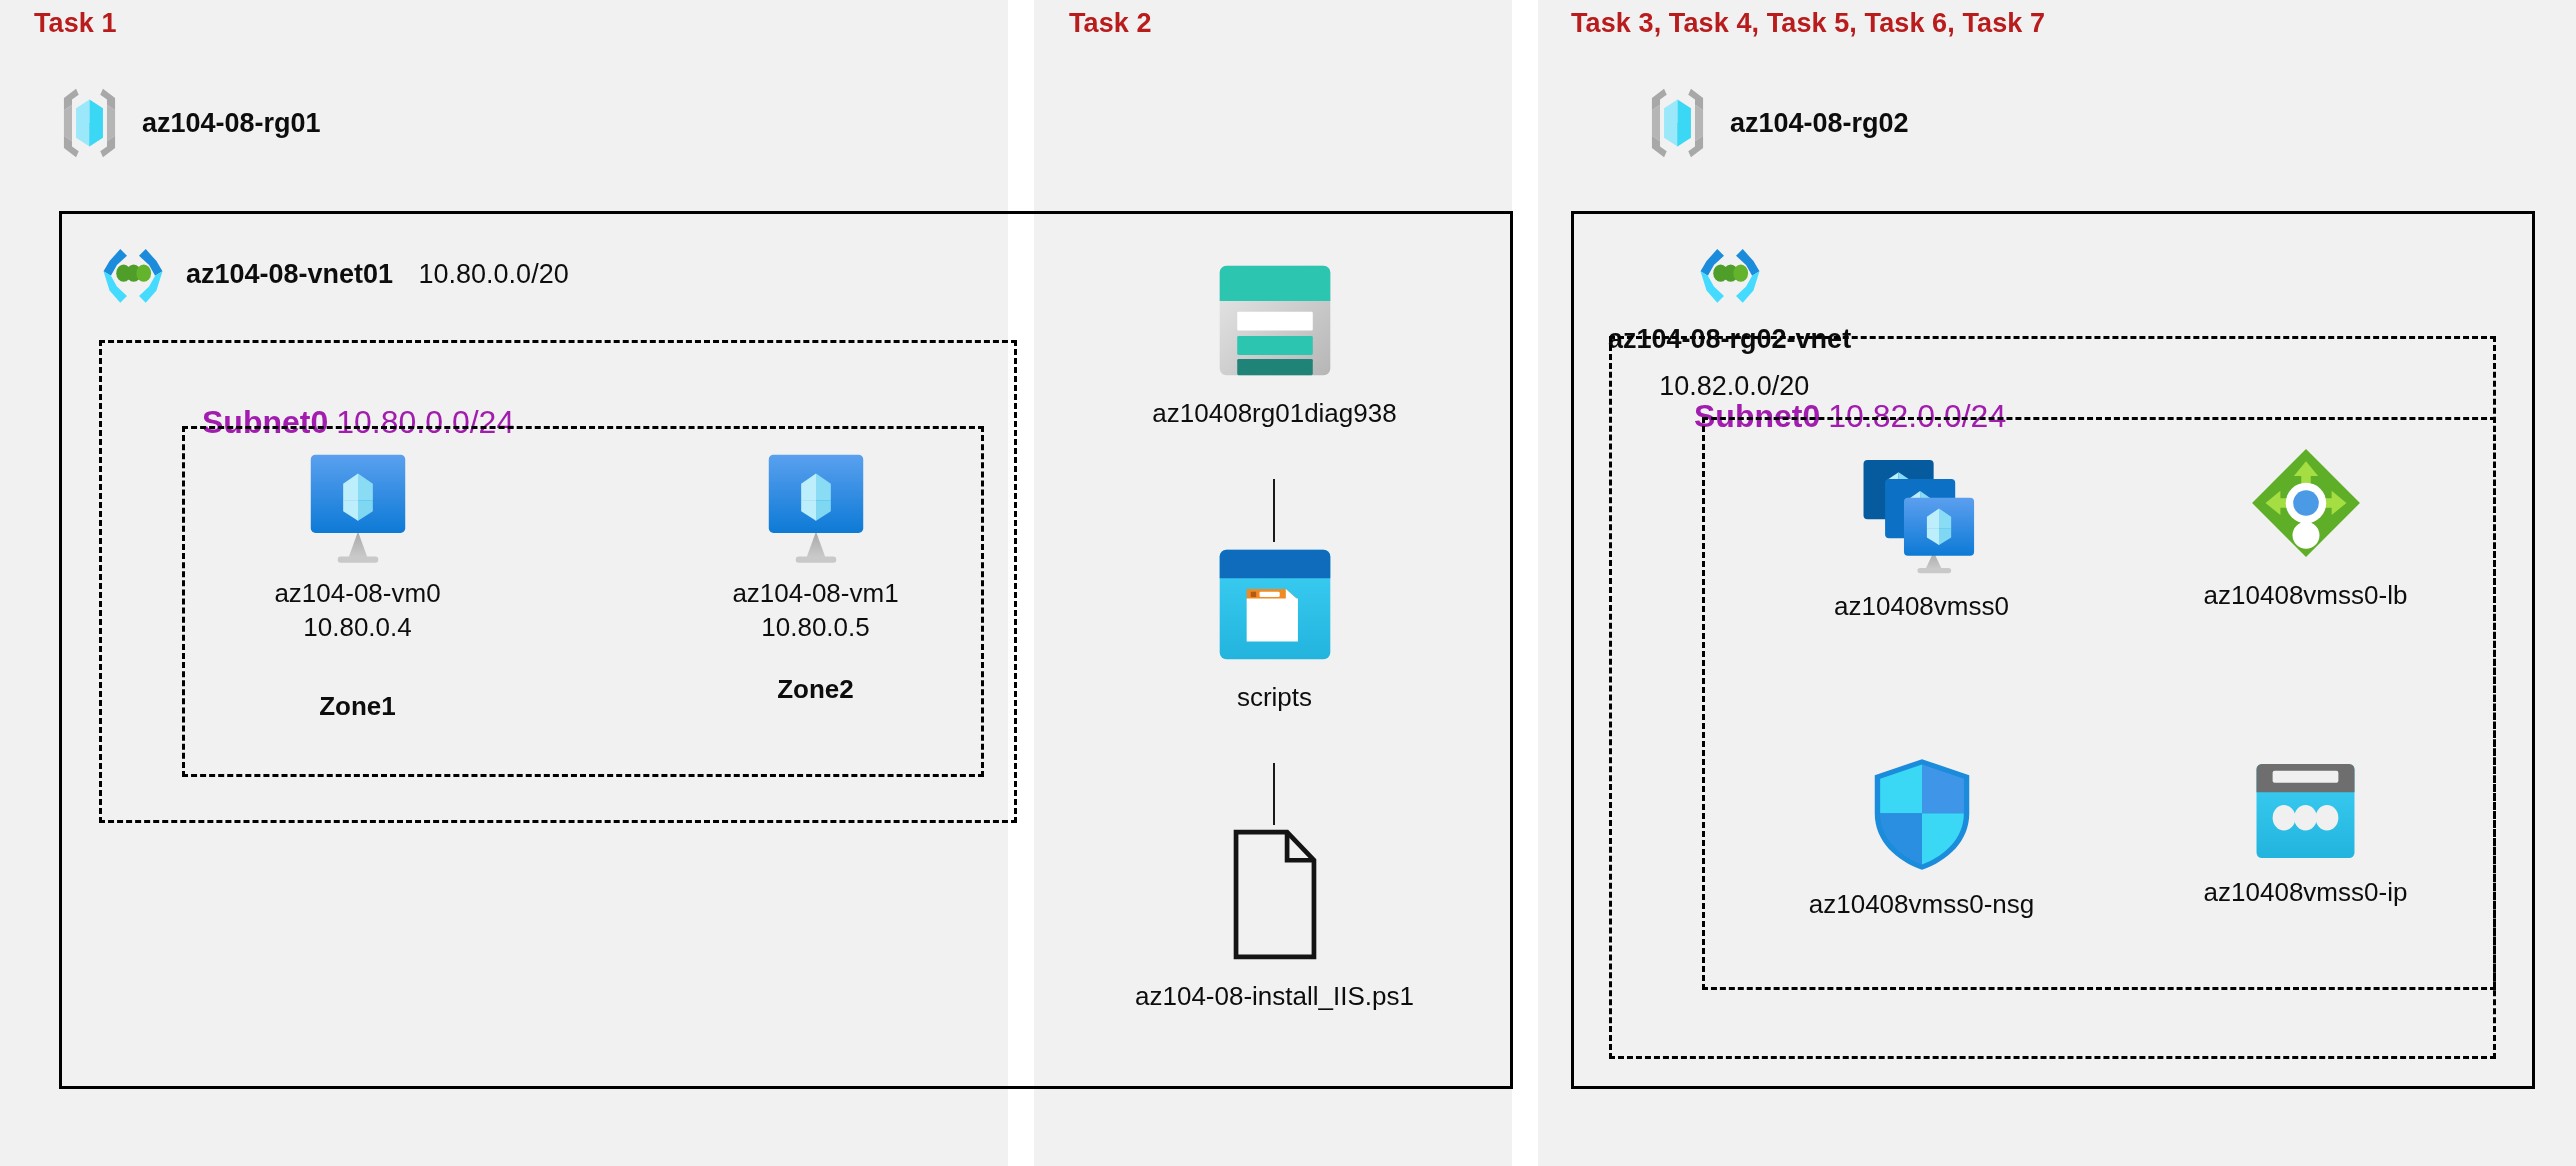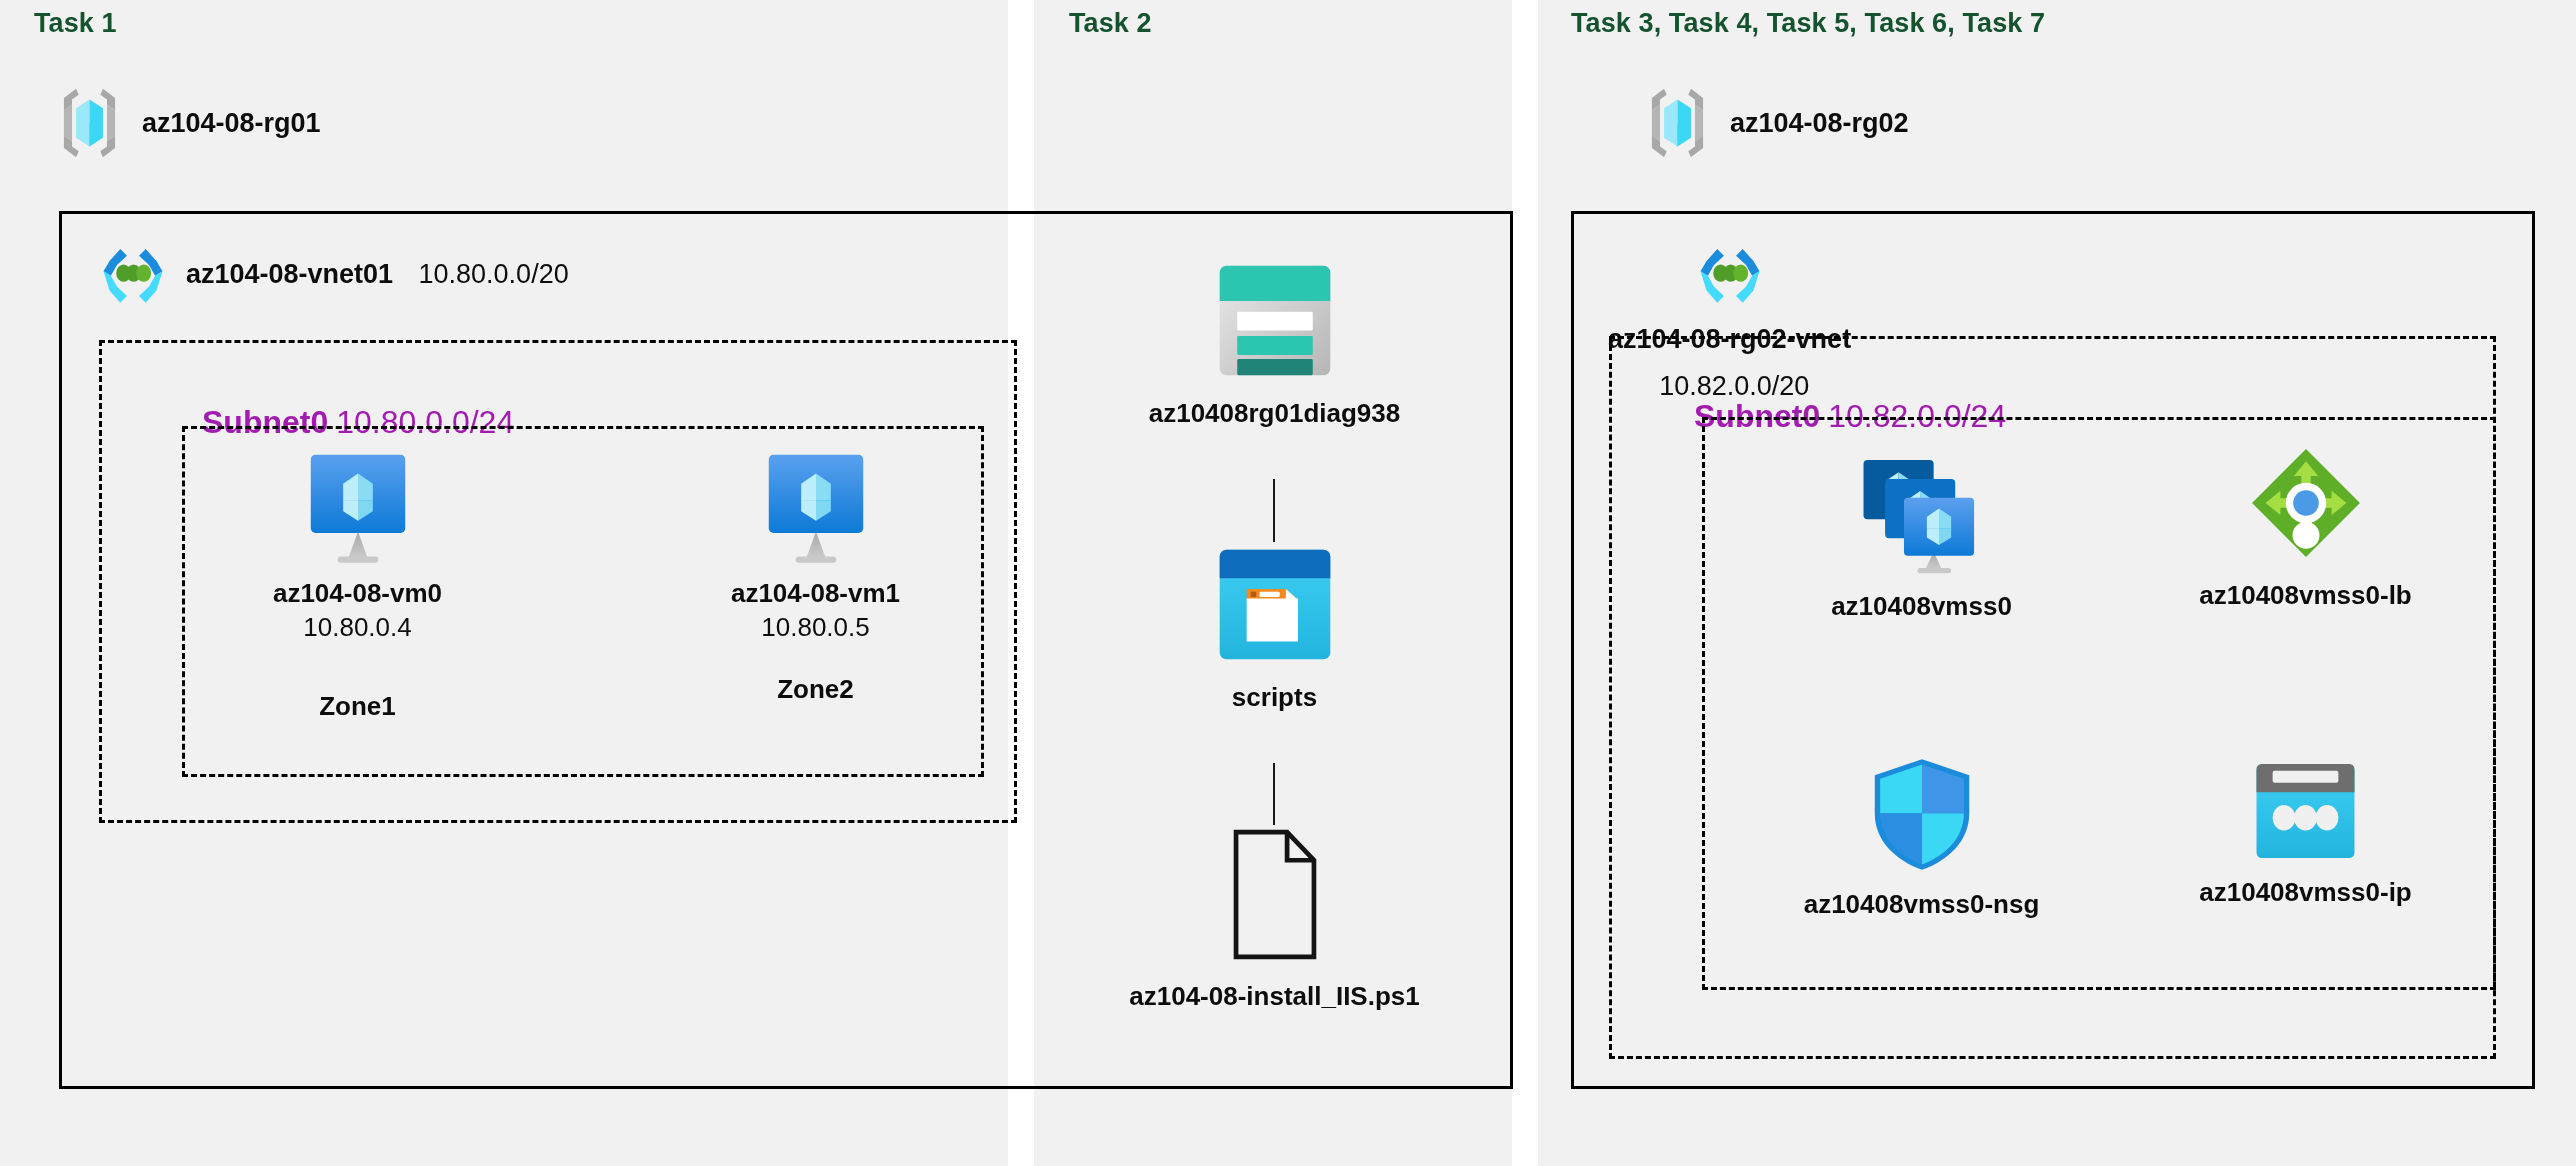--- a/index.html
+++ b/index.html
@@ -3,36 +3,36 @@
 <meta charset="utf-8">
 <style>
   html,body{margin:0;padding:0;background:#ffffff;}
   body{
     width:2576px;height:1166px;position:relative;overflow:hidden;
     font-family:"Liberation Sans","DejaVu Sans",sans-serif;
     -webkit-font-smoothing:antialiased;
   }
   .panel{position:absolute;background:#f1f1f1;}
   .task-title{
-    position:absolute;color:#14532d;font-weight:bold;font-size:27px;
+    position:absolute;color:#b91c1c;font-weight:bold;font-size:27px;
     letter-spacing:0.1px;white-space:nowrap;
   }
   .rg-row{position:absolute;display:flex;align-items:center;gap:16px;}
   .rg-label{font-size:27px;font-weight:bold;color:#0d0d0d;white-space:nowrap;}
   .vnet-box{position:absolute;border:3.4px solid #000;background:transparent;box-sizing:border-box;}
   .subnet-box{position:absolute;border:3.4px dashed #000;background:transparent;box-sizing:border-box;}
   .inner-box{position:absolute;border:3.4px dashed #000;background:transparent;box-sizing:border-box;}
   .vnet-head{position:absolute;display:flex;align-items:center;gap:16px;white-space:nowrap;}
   .vnet-name{font-size:27px;font-weight:bold;color:#0d0d0d;}
   .vnet-cidr{font-size:27px;font-weight:normal;color:#0d0d0d;margin-left:9.4px;}
   .subnet-head{position:absolute;white-space:nowrap;font-size:32px;color:#a21caf;margin-top:37px;}
   .subnet-head b{font-weight:bold;}
   .subnet-head span{font-weight:normal;margin-left:8px;}
   .node{position:absolute;display:flex;flex-direction:column;align-items:center;}
-  .node-label{font-size:26px;font-weight:bold;color:#0d0d0d;white-space:nowrap;text-align:left;line-height:1.18;}
+  .node-label{font-size:26px;font-weight:normal;color:#0d0d0d;white-space:nowrap;text-align:left;line-height:1.18;}
   .node-sub{font-size:26px;font-weight:normal;color:#0d0d0d;white-space:nowrap;text-align:center;}
   .node-zone{font-size:26px;font-weight:bold;color:#0d0d0d;white-space:nowrap;text-align:center;}
   .connector{position:absolute;width:2px;background:#1a1a1a;}
   svg{display:block;}
 </style>
 </head>
 <body>
 
 <div class="panel" style="left:0px;top:0px;width:1008px;height:1166px;"></div>
 <div class="panel" style="left:1034px;top:0px;width:478px;height:1166px;"></div>

